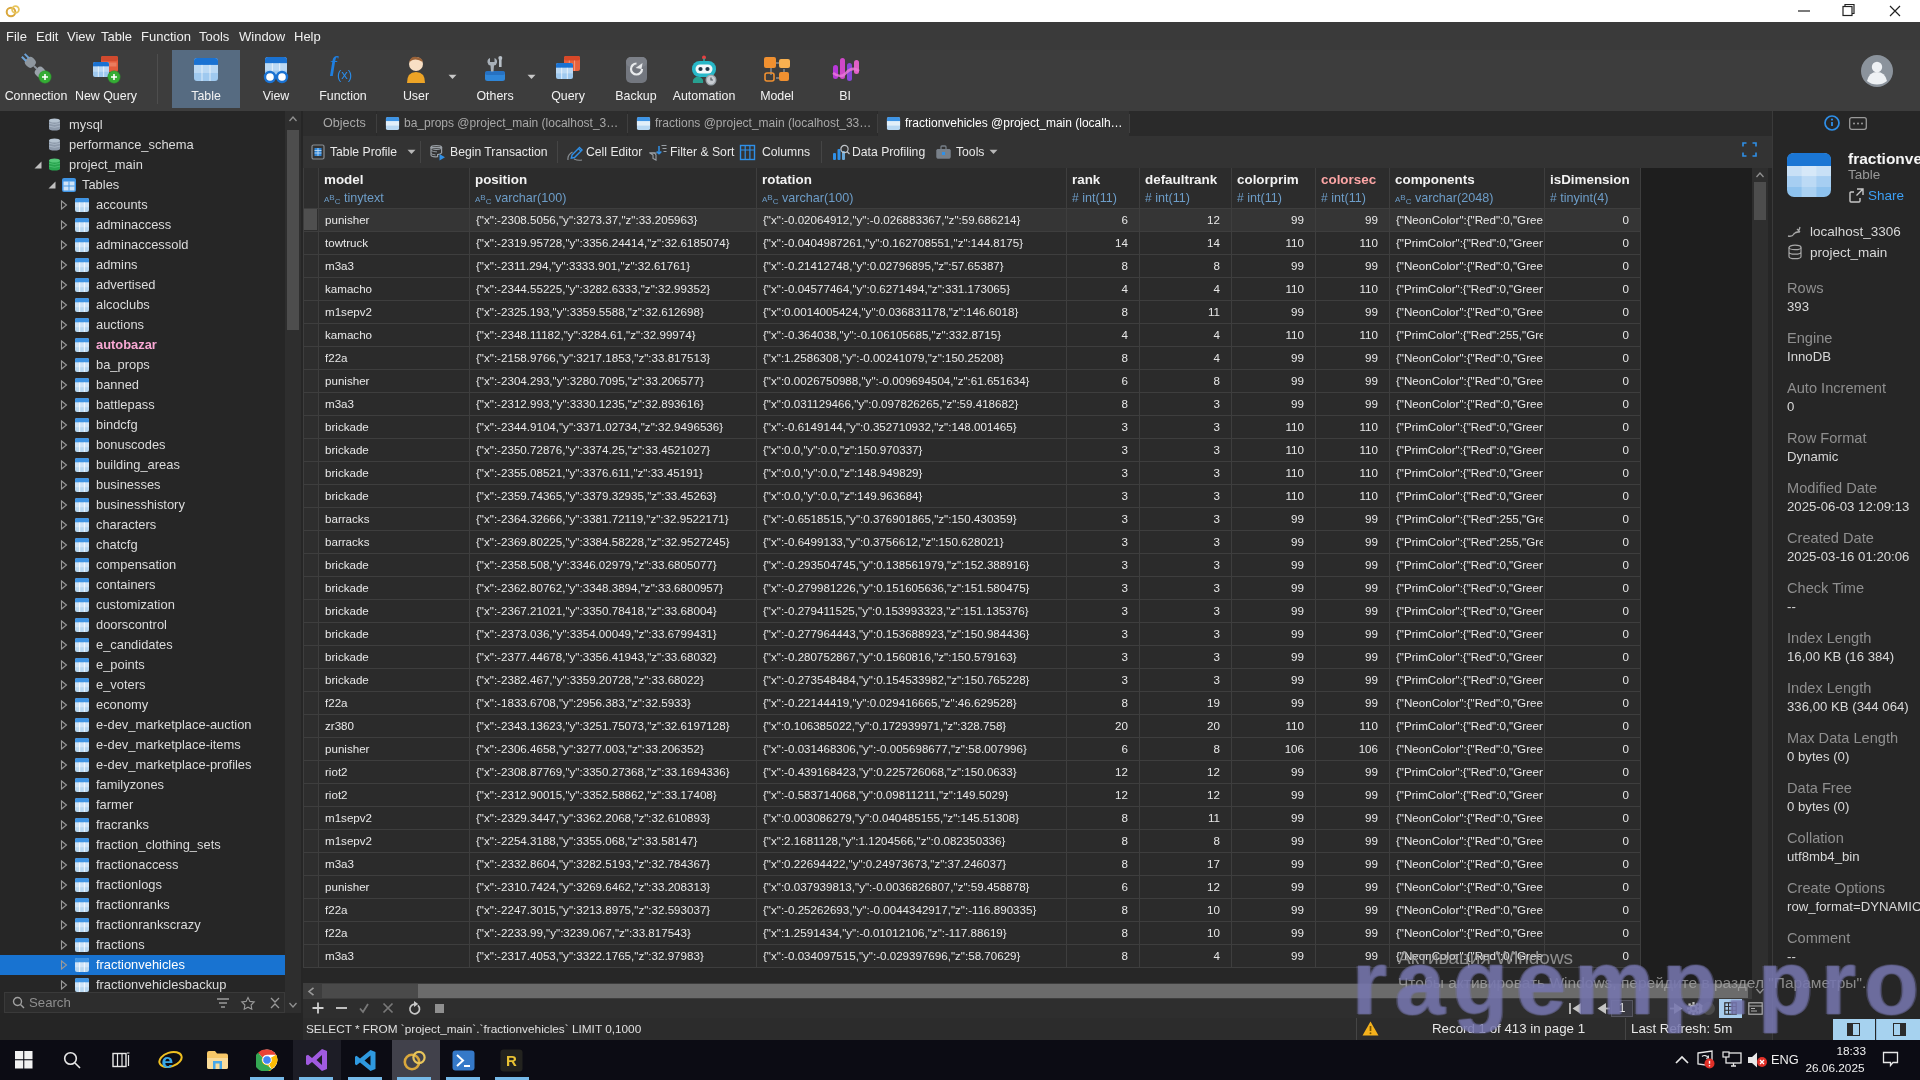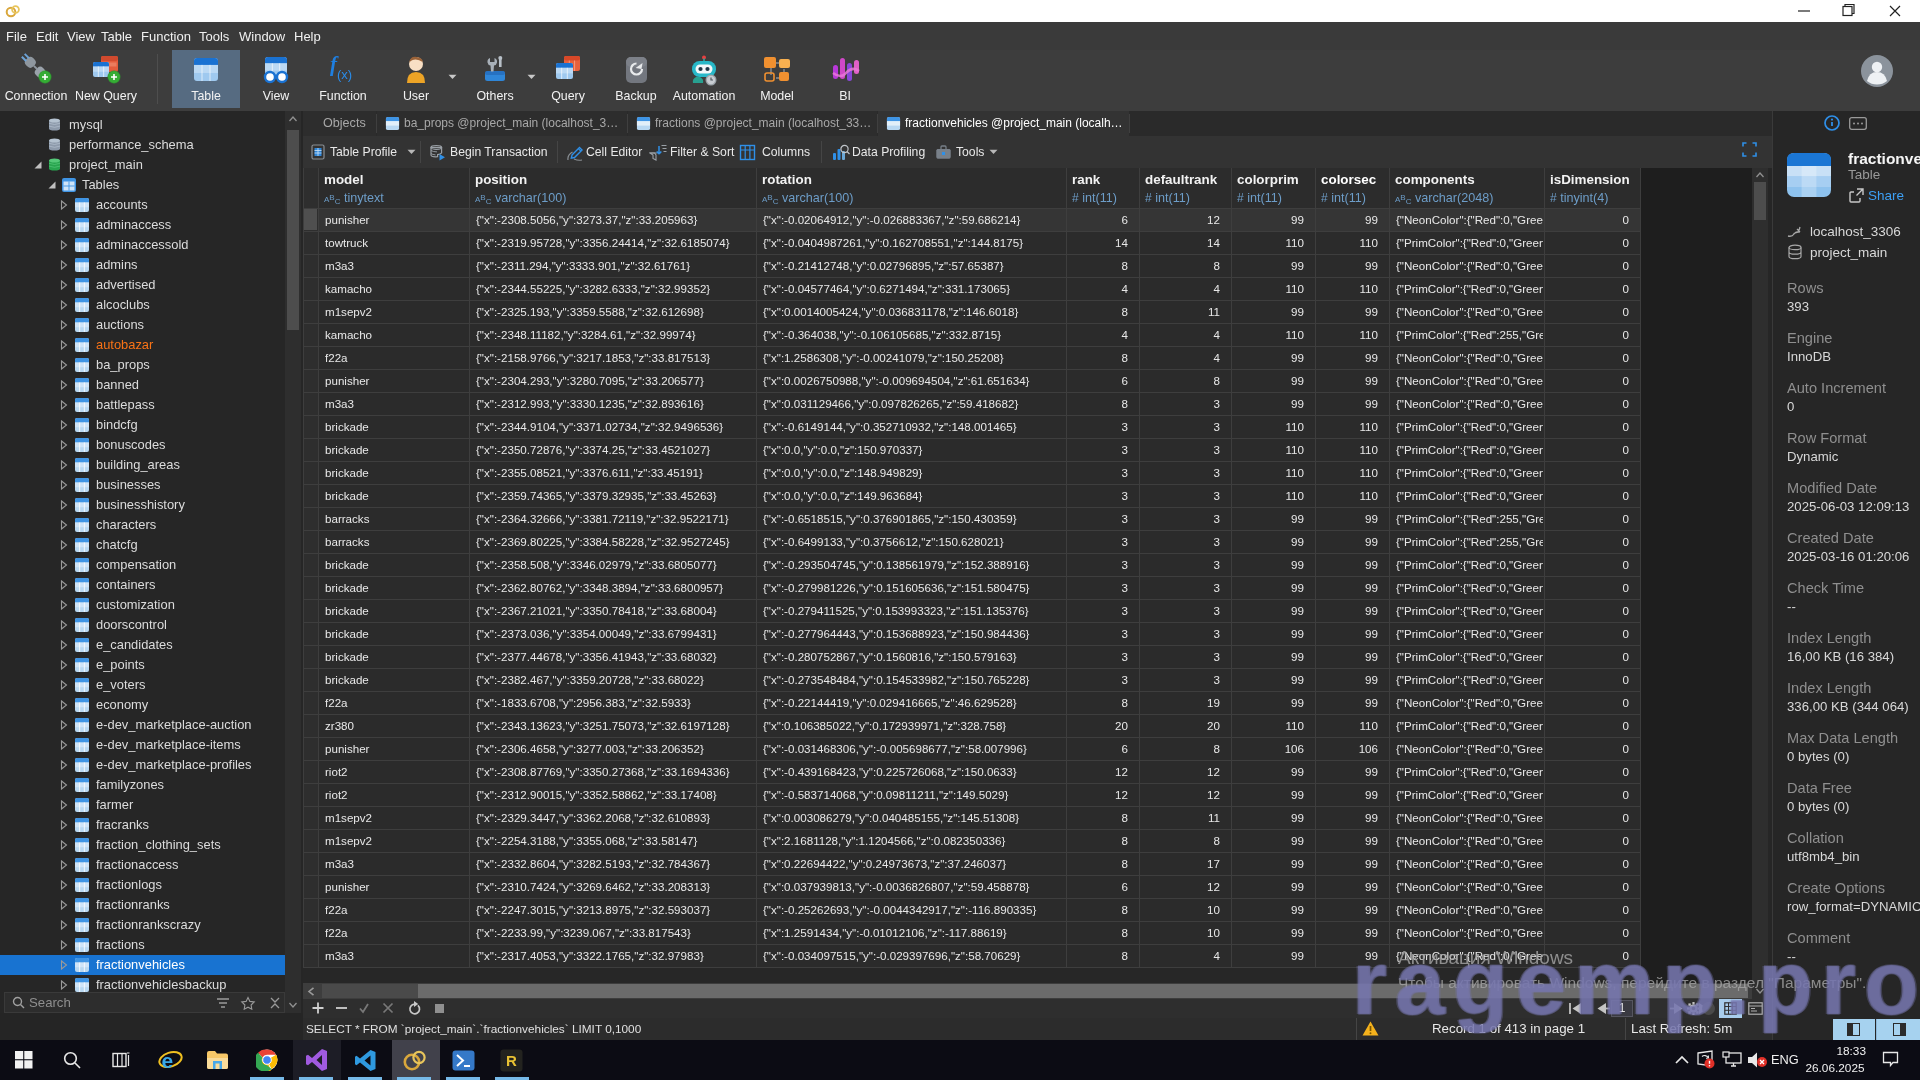--- a/index.html
+++ b/index.html
@@ -263,21 +263,21 @@
 <svg style="position:absolute;left:60px;top:340px;" width="8" height="10" viewBox="0 0 8 10">
       <path d="M1.5 1 L6.5 5 L1.5 9 z" fill="none" stroke="#9a9a9a" stroke-width="1.1"></path>
     </svg>
 <svg style="position:absolute;left:74px;top:337px;" width="16" height="16" viewBox="0 0 16 16">
       <rect x="1" y="1" width="14" height="14" rx="2" fill="#b9d8f2"></rect>
       <path d="M1 5.5 h14 v-2.5 q0 -2 -2 -2 h-10 q-2 0 -2 2 z" fill="#3f94e4"></path>
       <rect x="1" y="5.5" width="14" height="4.75" fill="#cfe4f8"></rect>
       <line x1="5.66" y1="5.5" x2="5.66" y2="15" stroke="#fff" stroke-width="0.8"></line>
       <line x1="10.33" y1="5.5" x2="10.33" y2="15" stroke="#fff" stroke-width="0.8"></line>
     </svg>
-<div style="position:absolute;left:96px;top:335px;height:20px;line-height:20px;font-size:12.9px;color:#f97316;font-weight:normal;white-space:nowrap;">autobazar</div>
+<div style="position:absolute;left:96px;top:335px;height:20px;line-height:20px;font-size:12.9px;color:#f9a8d4;font-weight:bold;white-space:nowrap;">autobazar</div>
 <svg style="position:absolute;left:60px;top:360px;" width="8" height="10" viewBox="0 0 8 10">
       <path d="M1.5 1 L6.5 5 L1.5 9 z" fill="none" stroke="#9a9a9a" stroke-width="1.1"></path>
     </svg>
 <svg style="position:absolute;left:74px;top:357px;" width="16" height="16" viewBox="0 0 16 16">
       <rect x="1" y="1" width="14" height="14" rx="2" fill="#b9d8f2"></rect>
       <path d="M1 5.5 h14 v-2.5 q0 -2 -2 -2 h-10 q-2 0 -2 2 z" fill="#3f94e4"></path>
       <rect x="1" y="5.5" width="14" height="4.75" fill="#cfe4f8"></rect>
       <line x1="5.66" y1="5.5" x2="5.66" y2="15" stroke="#fff" stroke-width="0.8"></line>
       <line x1="10.33" y1="5.5" x2="10.33" y2="15" stroke="#fff" stroke-width="0.8"></line>
     </svg>
@@ -743,21 +743,21 @@
 <div style="position:absolute;left:475px;top:172px;height:16px;line-height:16px;font-size:13.4px;color:#f2f2f2;font-weight:bold;white-space:nowrap;">position</div>
 <div style="position:absolute;left:475px;top:190px;height:16px;line-height:16px;font-size:12.6px;color:#6d9dc8;white-space:nowrap;"><span style="font-size:8px;">A</span><span style="font-size:8px;vertical-align:2px;">B</span><span style="font-size:8px;vertical-align:-2px;">C</span> <span>varchar(100)</span></div>
 <div style="position:absolute;left:762px;top:172px;height:16px;line-height:16px;font-size:13.4px;color:#f2f2f2;font-weight:bold;white-space:nowrap;">rotation</div>
 <div style="position:absolute;left:762px;top:190px;height:16px;line-height:16px;font-size:12.6px;color:#6d9dc8;white-space:nowrap;"><span style="font-size:8px;">A</span><span style="font-size:8px;vertical-align:2px;">B</span><span style="font-size:8px;vertical-align:-2px;">C</span> <span>varchar(100)</span></div>
 <div style="position:absolute;left:1072px;top:172px;height:16px;line-height:16px;font-size:13.4px;color:#f2f2f2;font-weight:bold;white-space:nowrap;">rank</div>
 <div style="position:absolute;left:1072px;top:190px;height:16px;line-height:16px;font-size:12.6px;color:#6d9dc8;white-space:nowrap;"><span style="font-size:12px;">#</span> <span>int(11)</span></div>
 <div style="position:absolute;left:1145px;top:172px;height:16px;line-height:16px;font-size:13.4px;color:#f2f2f2;font-weight:bold;white-space:nowrap;">defaultrank</div>
 <div style="position:absolute;left:1145px;top:190px;height:16px;line-height:16px;font-size:12.6px;color:#6d9dc8;white-space:nowrap;"><span style="font-size:12px;">#</span> <span>int(11)</span></div>
 <div style="position:absolute;left:1237px;top:172px;height:16px;line-height:16px;font-size:13.4px;color:#f2f2f2;font-weight:bold;white-space:nowrap;">colorprim</div>
 <div style="position:absolute;left:1237px;top:190px;height:16px;line-height:16px;font-size:12.6px;color:#6d9dc8;white-space:nowrap;"><span style="font-size:12px;">#</span> <span>int(11)</span></div>
-<div style="position:absolute;left:1321px;top:172px;height:16px;line-height:16px;font-size:13.4px;color:#ffffff;font-weight:bold;white-space:nowrap;">colorsec</div>
+<div style="position:absolute;left:1321px;top:172px;height:16px;line-height:16px;font-size:13.4px;color:#fca5a5;font-weight:bold;white-space:nowrap;">colorsec</div>
 <div style="position:absolute;left:1321px;top:190px;height:16px;line-height:16px;font-size:12.6px;color:#6d9dc8;white-space:nowrap;"><span style="font-size:12px;">#</span> <span>int(11)</span></div>
 <div style="position:absolute;left:1395px;top:172px;height:16px;line-height:16px;font-size:13.4px;color:#f2f2f2;font-weight:bold;white-space:nowrap;">components</div>
 <div style="position:absolute;left:1395px;top:190px;height:16px;line-height:16px;font-size:12.6px;color:#6d9dc8;white-space:nowrap;"><span style="font-size:8px;">A</span><span style="font-size:8px;vertical-align:2px;">B</span><span style="font-size:8px;vertical-align:-2px;">C</span> <span>varchar(2048)</span></div>
 <div style="position:absolute;left:1550px;top:172px;height:16px;line-height:16px;font-size:13.4px;color:#f2f2f2;font-weight:bold;white-space:nowrap;">isDimension</div>
 <div style="position:absolute;left:1550px;top:190px;height:16px;line-height:16px;font-size:12.6px;color:#6d9dc8;white-space:nowrap;"><span style="font-size:12px;">#</span> <span>tinyint(4)</span></div>
 <div style="position:absolute;left:318px;top:168px;width:1px;height:799px;background:#3e3e3e;"></div>
 <div style="position:absolute;left:469px;top:168px;width:1px;height:799px;background:#3e3e3e;"></div>
 <div style="position:absolute;left:756px;top:168px;width:1px;height:799px;background:#3e3e3e;"></div>
 <div style="position:absolute;left:1066px;top:168px;width:1px;height:799px;background:#3e3e3e;"></div>
 <div style="position:absolute;left:1139px;top:168px;width:1px;height:799px;background:#3e3e3e;"></div>

